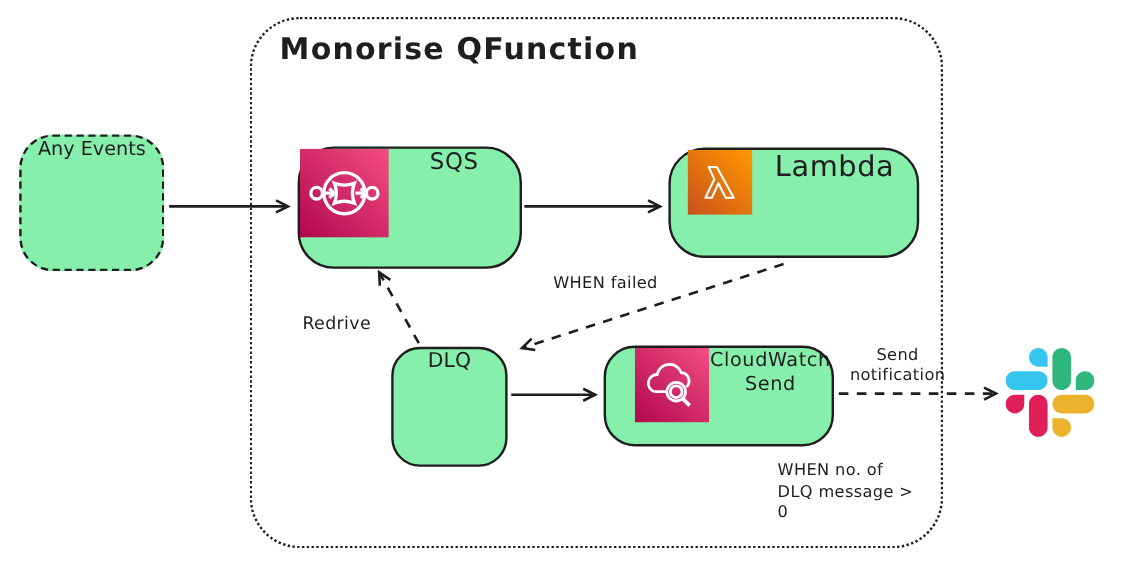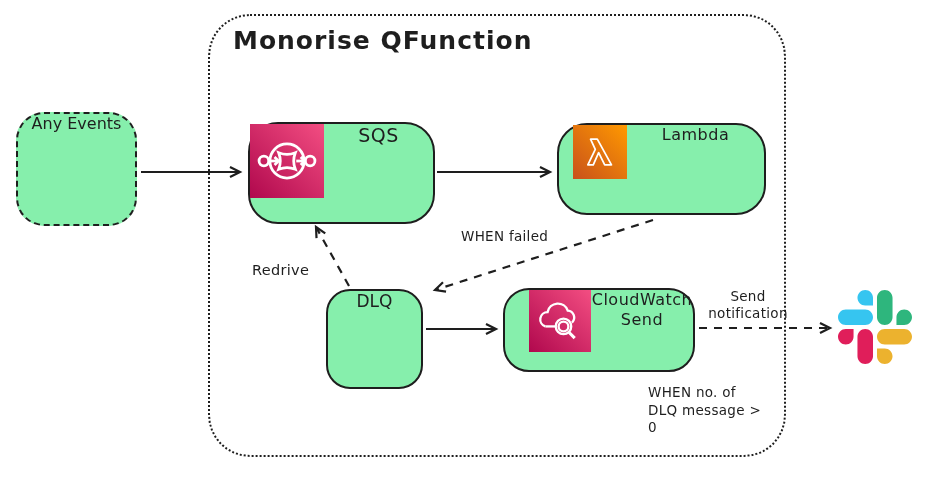--- a/index.html
+++ b/index.html
@@ -29,21 +29,21 @@
   .node .lbl{flex:1;text-align:center;letter-spacing:.5px}
 
   .any-events{
     left:16px;top:112px;width:121px;height:114px;
     border-style:dashed;border-width:2.3px;border-radius:28px;
     justify-content:center;font-size:16px;
   }
   .sqs-node{left:248px;top:122px;width:187px;height:102px;border-radius:30px;}
   .sqs-node .lbl{font-size:19px}
   .lambda-node{left:557px;top:123px;width:209px;height:92px;border-radius:30px;padding-left:14px}
-  .lambda-node .lbl{font-size:16px}
+  .lambda-node .lbl{font-size:24px}
   .dlq-node{left:326px;top:289px;width:97px;height:100px;border-radius:24px;justify-content:center;font-size:17px}
   .cw-node{left:503px;top:288px;width:192px;height:84px;border-radius:26px;padding-left:24px}
   .cw-node .lbl{font-size:16px;line-height:20px}
 
   .slack-wrap{left:838px;top:288px;width:74px;height:78px}
 
   
   .edge-label{font-size:13.5px;letter-spacing:.3px}
   .lbl-redrive{left:252px;top:262px;width:64px;text-align:left;font-size:14.5px}
   .lbl-when-failed{left:461px;top:228px;width:95px;white-space:nowrap}

